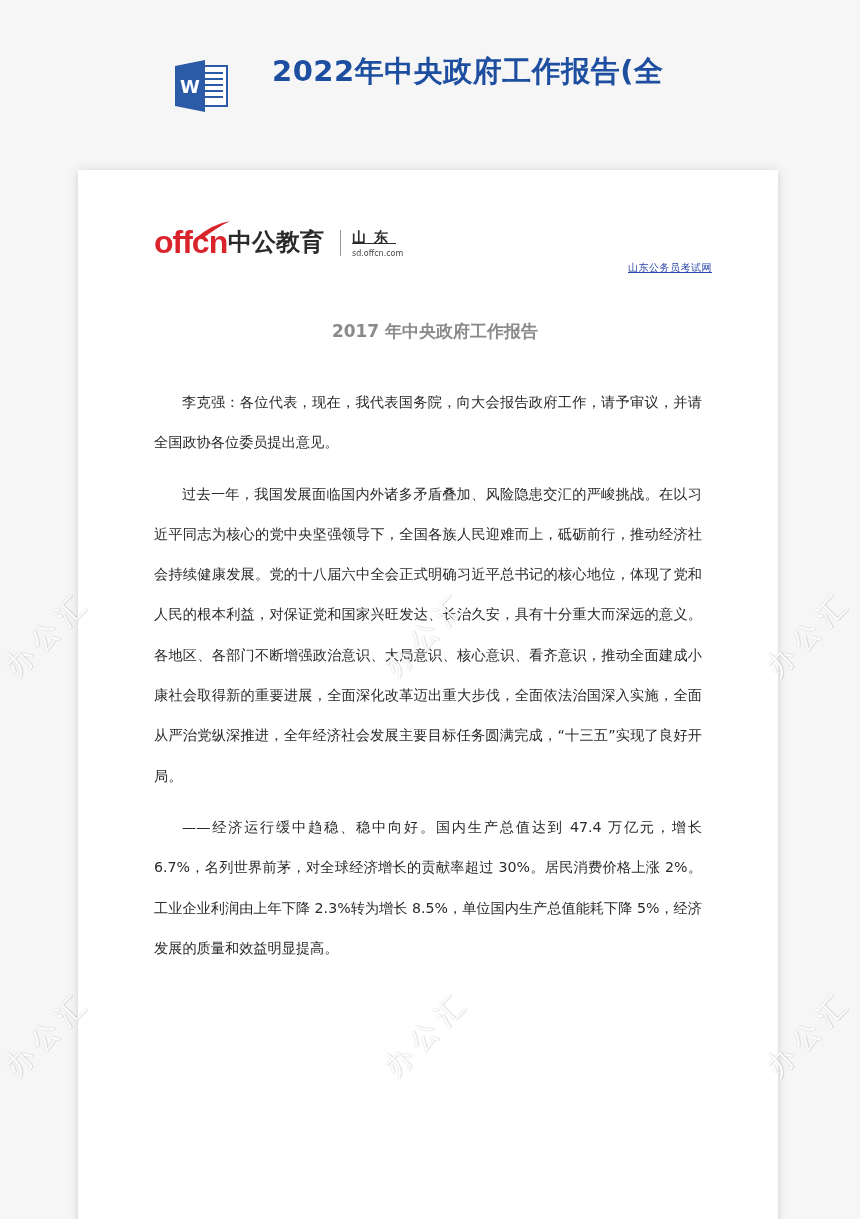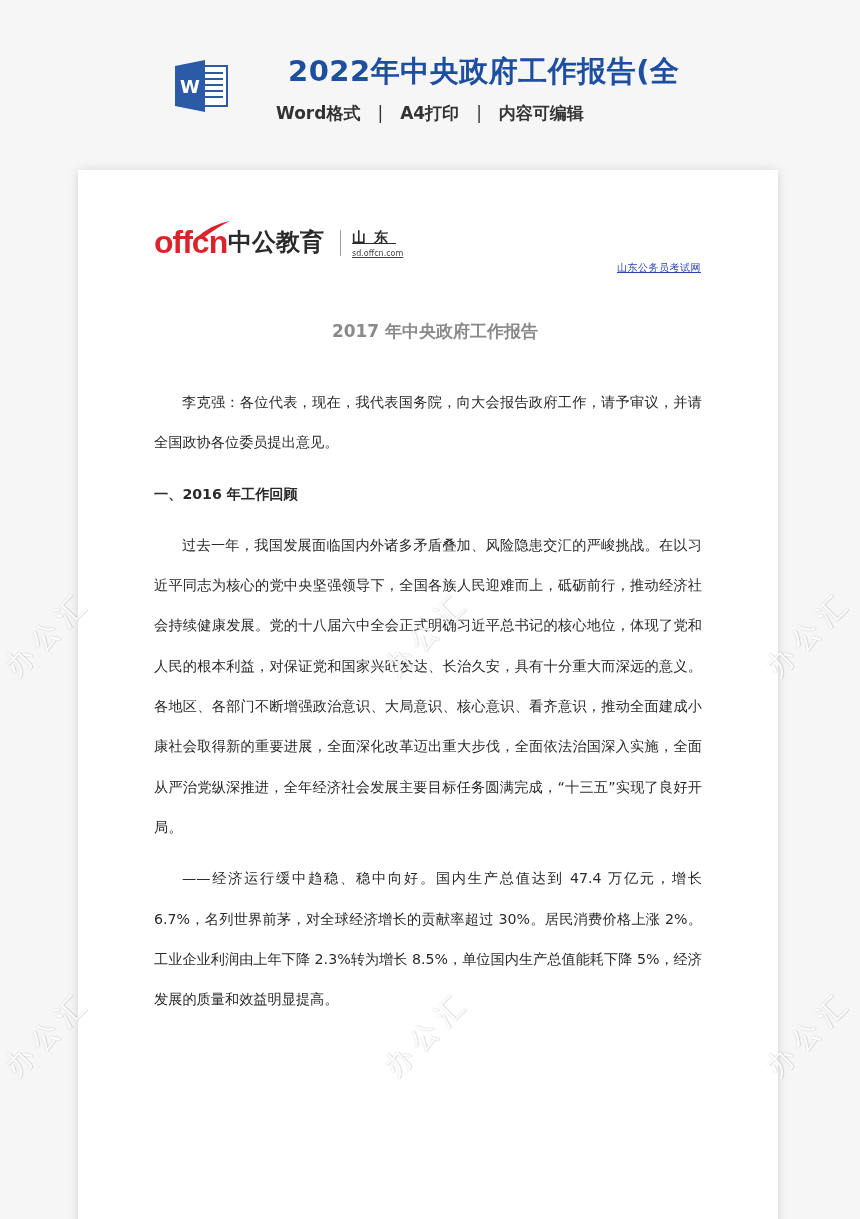--- a/index.html
+++ b/index.html
@@ -5,21 +5,21 @@
     html, body { margin: 0; padding: 0; }
     body {
       width: 860px; height: 1219px; overflow: hidden;
       background: #f6f6f6;
       font-family: "DejaVu Sans", "Liberation Sans", sans-serif;
       position: relative;
     }
     .header { position: absolute; left: 0; top: 0; width: 860px; height: 170px; }
     .word-icon { position: absolute; left: 175px; top: 60px; width: 56px; height: 52px; }
     .header-title {
-      position: absolute; left: 288px; top: 52px;
+      position: absolute; left: 272px; top: 52px;
       font-size: 29px; font-weight: bold; color: #1d4ea0; letter-spacing: 0.5px;
       white-space: nowrap;
     }
     .header-sub {
       position: absolute; left: 276px; top: 102px;
       font-size: 17px; font-weight: bold; color: #333; white-space: nowrap;
     }
     .header-sub .sep { display: inline-block; margin: 0 17px; color: #333; font-weight: normal; }
 
     .page {
@@ -37,23 +37,23 @@
     .logo-swoosh { position: absolute; left: 38px; top: 0px; width: 40px; height: 20px; }
     .logo-cn {
       position: absolute; left: 74px; top: 8px;
       font-size: 24px; font-weight: bold; color: #2b2b2b; line-height: 28px; letter-spacing: 0px; text-align: right;
     }
     .logo-divider { position: absolute; left: 186px; top: 10px; width: 1px; height: 26px; background: #9a9a9a; }
     .logo-region {
       position: absolute; left: 198px; top: 9px;
       font-size: 14px; font-weight: bold; color: #2b2b2b; letter-spacing: 8px; line-height: 16px; text-decoration: underline;
     }
-    .logo-domain { position: absolute; left: 198px; top: 29px; font-size: 8px; color: #444; line-height: 10px; text-decoration: underline; }
+    .logo-domain { position: absolute; left: 198px; top: 29px; font-size: 8px; color: #444; line-height: 10px; }
     .site-link {
-      position: absolute; right: 77px; top: 91px;
+      position: absolute; right: 66px; top: 91px;
       font-family: "DejaVu Serif", serif; font-size: 10px; color: #2b46a8;
       text-decoration: underline; letter-spacing: 0.5px;
     }
     .doc-title {
       position: absolute; left: 0; width: 700px; top: 150px; text-align: center;
       font-size: 17px; font-weight: bold; color: #8a8a8a; margin-left: 7px;
     }
     .body-text {
       position: absolute; left: 76px; width: 548px; top: 212px;
       font-size: 14.2px; color: #2a2a2a; line-height: 40.3px;
@@ -79,44 +79,40 @@
       <line x1="30" y1="13" x2="48" y2="13" stroke="#2b5aa7" stroke-width="2"></line>
       <line x1="30" y1="19" x2="48" y2="19" stroke="#2b5aa7" stroke-width="2"></line>
       <line x1="30" y1="25" x2="48" y2="25" stroke="#2b5aa7" stroke-width="2"></line>
       <line x1="30" y1="31" x2="48" y2="31" stroke="#2b5aa7" stroke-width="2"></line>
       <line x1="30" y1="37" x2="48" y2="37" stroke="#2b5aa7" stroke-width="2"></line>
       <polygon points="0,6 30,0 30,52 0,46" fill="#2b5aa7"></polygon>
       <text x="15" y="33" font-family="DejaVu Sans, sans-serif" font-weight="bold" font-size="18" fill="#ffffff" text-anchor="middle">W</text>
     </svg>
   </div>
   <div class="header-title">2022年中央政府工作报告(全</div>
-  <div class="header-sub">
-    <span>Word格式</span><span class="sep">|</span><span>A4打印</span><span class="sep">|</span><span>内容可编辑</span>
-  </div>
 </div>
 
 <div class="page">
   <div class="logo">
     <svg class="logo-swoosh" viewBox="0 0 40 20" width="40" height="20">
       <path d="M4 18 Q20 4 38 1 Q24 8 10 19 Z" fill="#d9242c"></path>
     </svg>
     <span class="logo-offcn">offcn</span>
     <span class="logo-cn">中公教育</span>
     <span class="logo-divider"></span>
     <span class="logo-region">山东</span>
     <span class="logo-domain">sd.offcn.com</span>
   </div>
 
   <a class="site-link">山东公务员考试网</a>
 
   <div class="doc-title">2017 年中央政府工作报告</div>
 
   <div class="body-text">
     <p>李克强：各位代表，现在，我代表国务院，向大会报告政府工作，请予审议，并请全国政协各位委员提出意见。</p>
-    <p class="heading">一、2016 年工作回顾</p>
     <p>过去一年，我国发展面临国内外诸多矛盾叠加、风险隐患交汇的严峻挑战。在以习近平同志为核心的党中央坚强领导下，全国各族人民迎难而上，砥砺前行，推动经济社会持续健康发展。党的十八届六中全会正式明确习近平总书记的核心地位，体现了党和人民的根本利益，对保证党和国家兴旺发达、长治久安，具有十分重大而深远的意义。各地区、各部门不断增强政治意识、大局意识、核心意识、看齐意识，推动全面建成小康社会取得新的重要进展，全面深化改革迈出重大步伐，全面依法治国深入实施，全面从严治党纵深推进，全年经济社会发展主要目标任务圆满完成，“十三五”实现了良好开局。</p>
     <p>——经济运行缓中趋稳、稳中向好。国内生产总值达到 47.4 万亿元，增长 6.7%，名列世界前茅，对全球经济增长的贡献率超过 30%。居民消费价格上涨 2%。工业企业利润由上年下降 2.3%转为增长 8.5%，单位国内生产总值能耗下降 5%，经济发展的质量和效益明显提高。</p>
   </div>
 </div>
 
 <div class="watermark" style="left:-6px; top:615px;">办公汇</div>
 <div class="watermark" style="left:373px; top:615px;">办公汇</div>
 <div class="watermark" style="left:755px; top:615px;">办公汇</div>
 <div class="watermark" style="left:-6px; top:1015px;">办公汇</div>
 <div class="watermark" style="left:373px; top:1015px;">办公汇</div>

